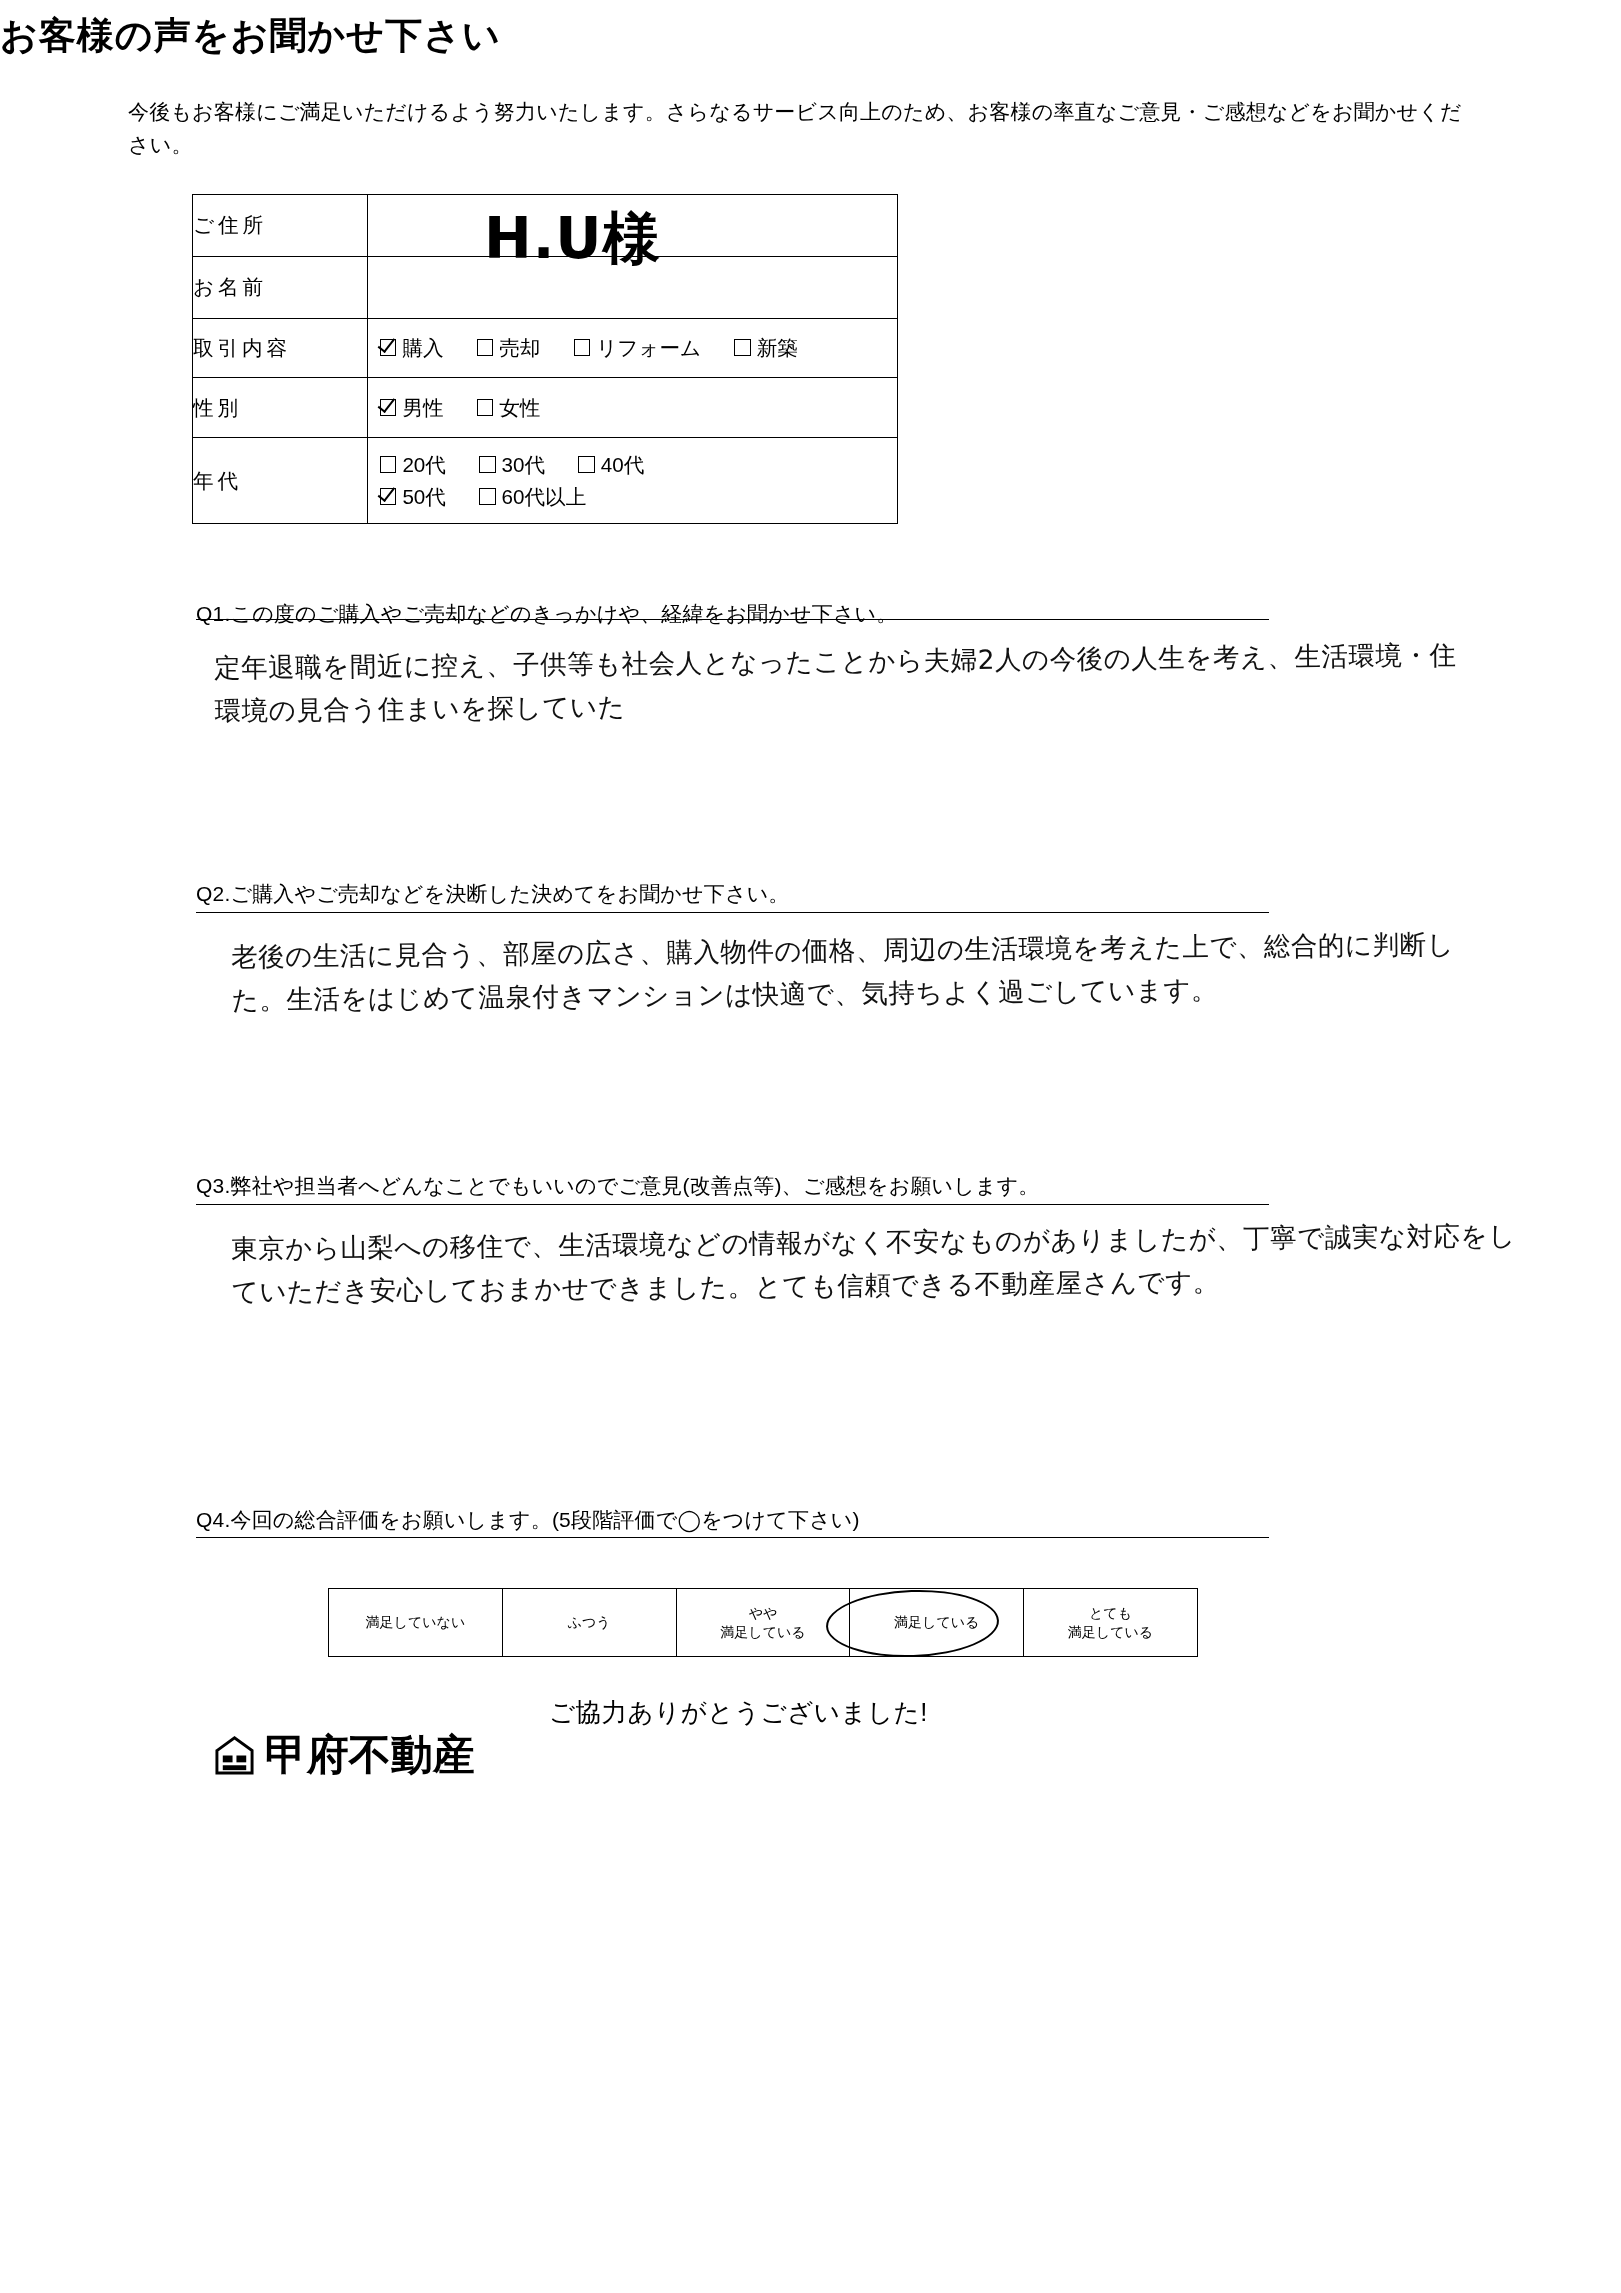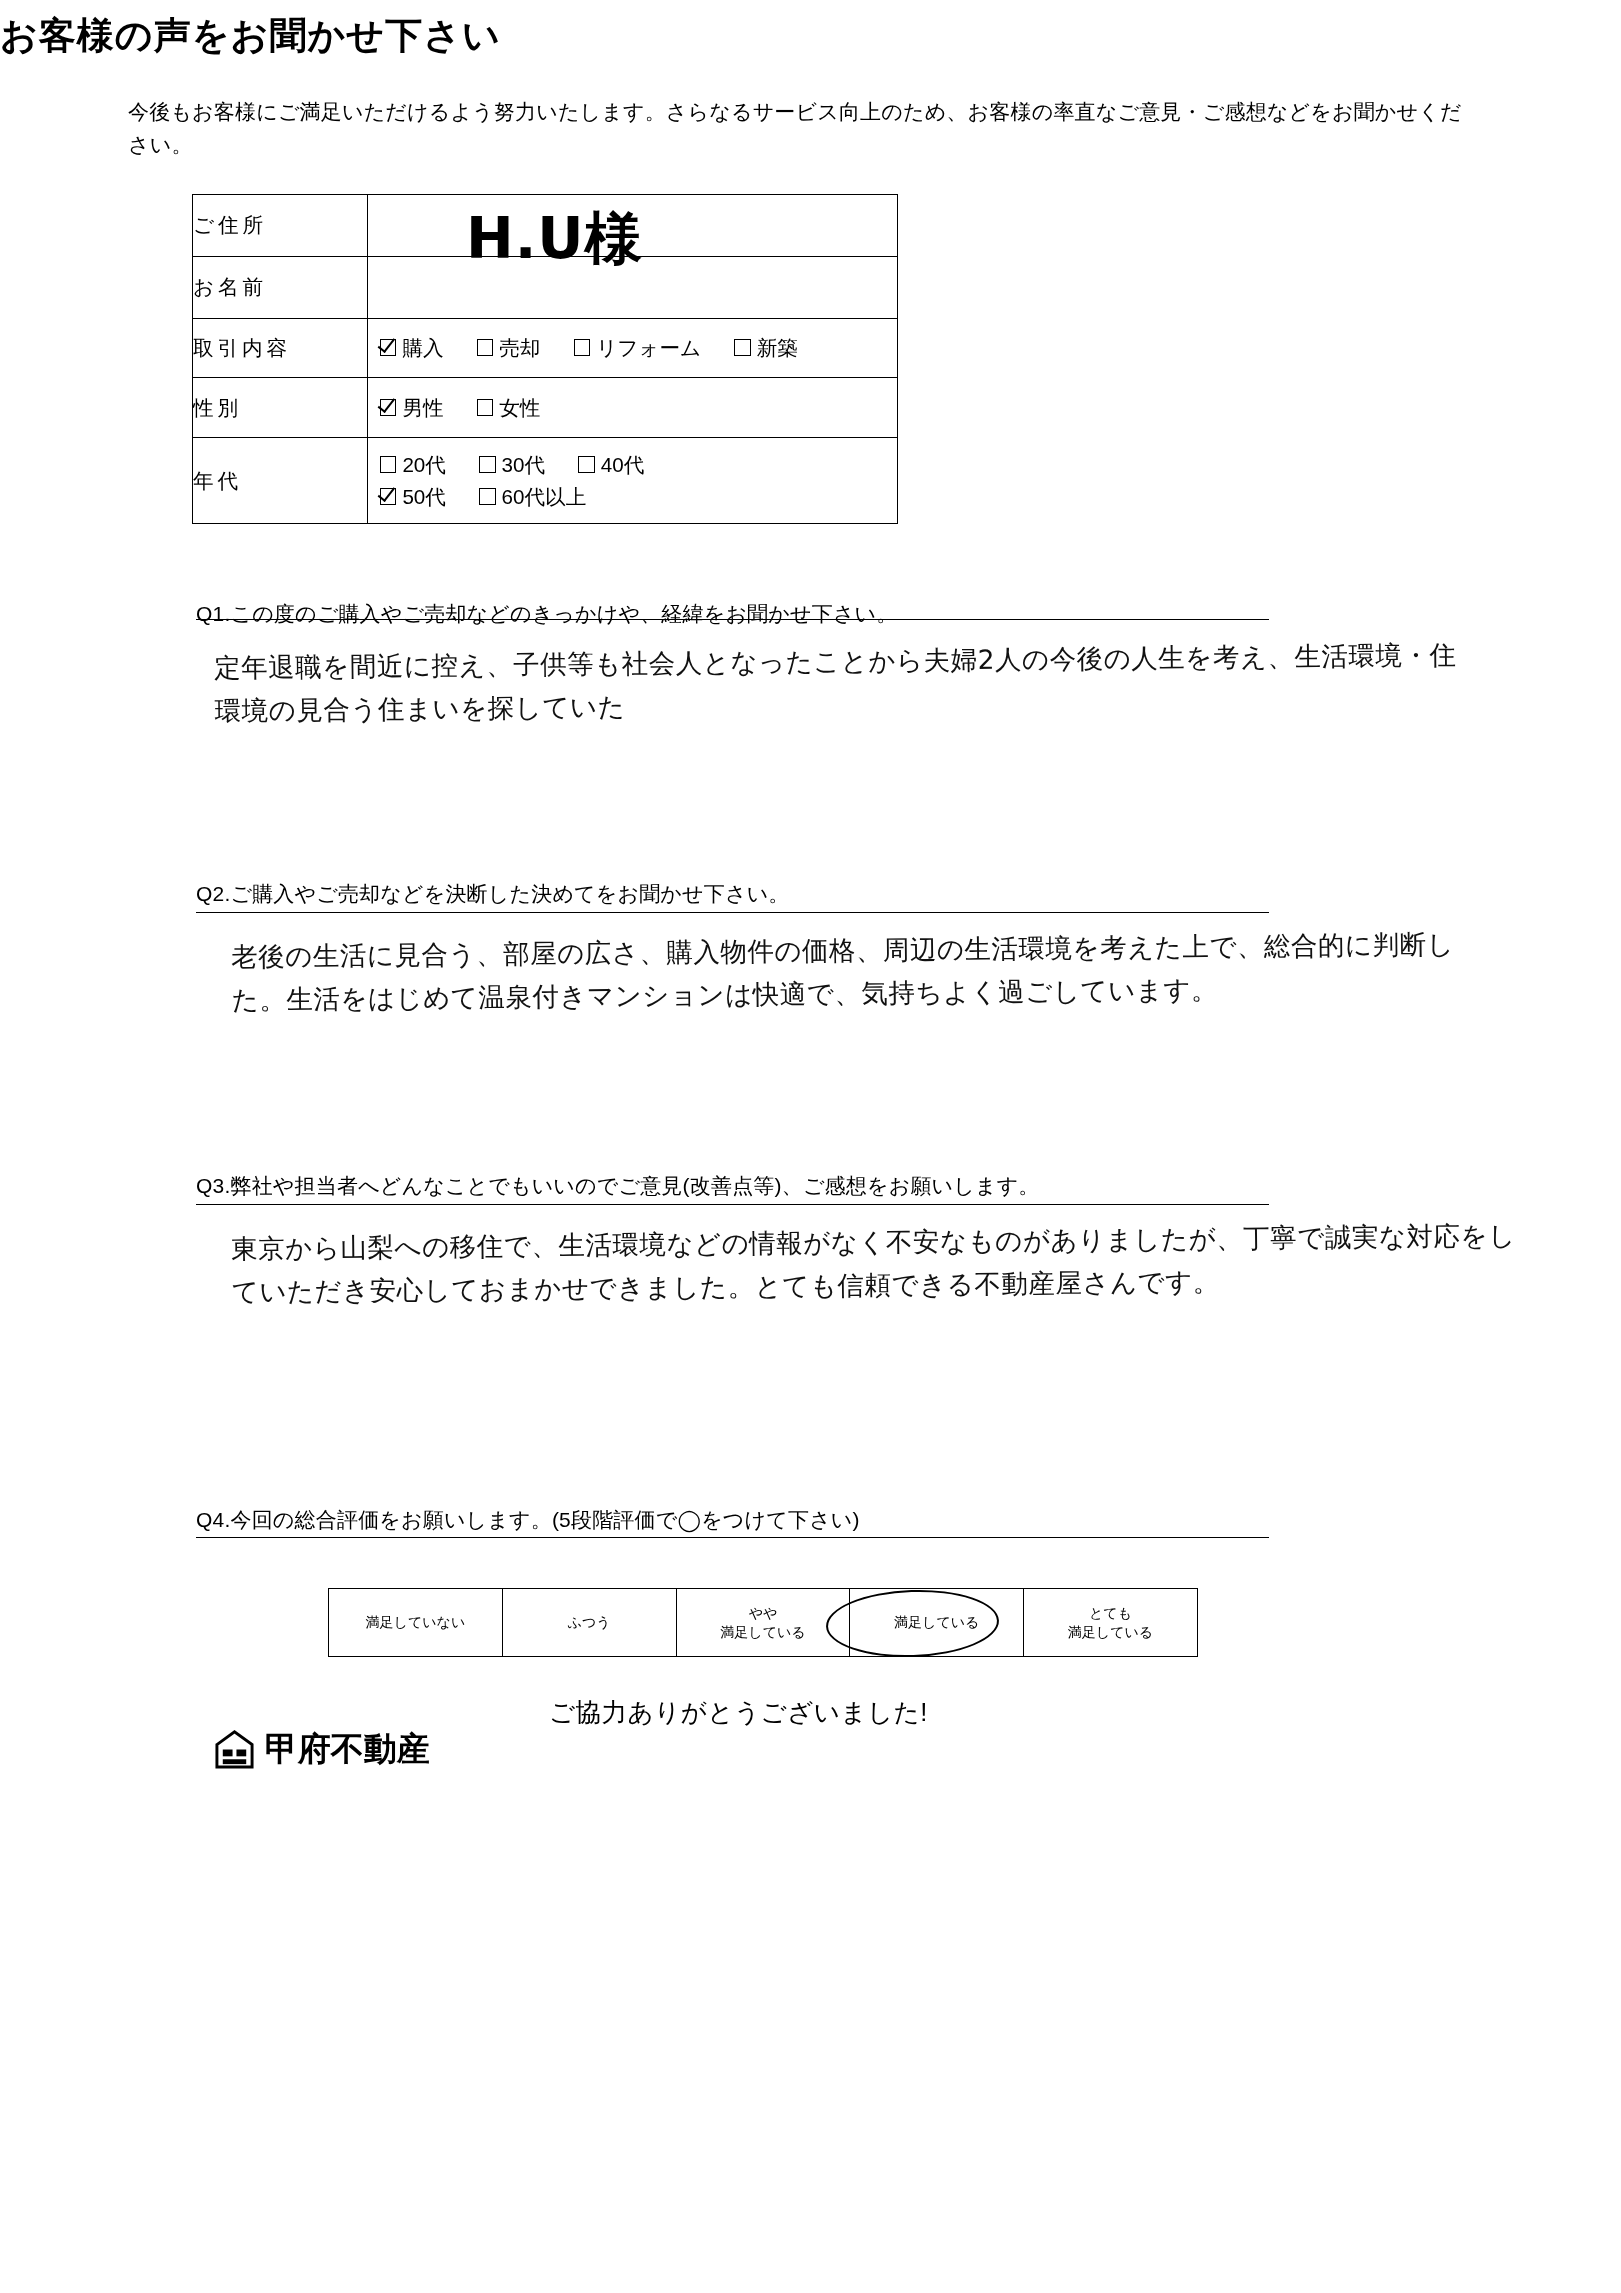--- a/index.html
+++ b/index.html
@@ -70,21 +70,21 @@
   }
   .row-addr td { height: 49px; }
   .row-name td { height: 49px; }
   .row-deal td { height: 47px; }
   .row-sex  td { height: 47px; }
   .row-age  td { height: 73px; }
 
   
   .name-overlay {
     position: absolute;
-    left: 466px;
+    left: 484px;
     top: 201px;
     font-size: 57px;
     font-weight: bold;
     font-family: "DejaVu Sans", sans-serif;
     letter-spacing: 1px;
     color: #000;
   }
 
   
   .opt {
@@ -189,21 +189,21 @@
     display: flex;
     align-items: center;
     gap: 9.8px;
   }
   .logo-mark {
     width: 41px;
     height: 41px;
     position: relative;
   }
   .logo-text {
-    font-size: 33px;
+    font-size: 42px;
     font-weight: bold;
     font-family: "DejaVu Sans", sans-serif;
     letter-spacing: 0px;
   }
   .thanks {
     position: absolute;
     left: 549px;
     top: 1695px;
     font-size: 25.5px;
     letter-spacing: 0.5px;

